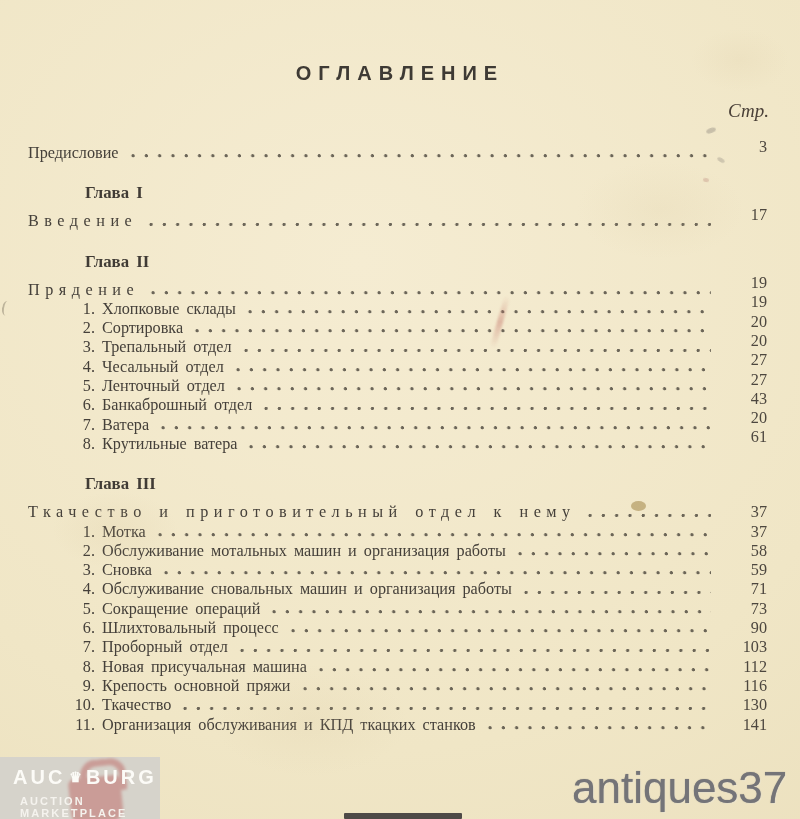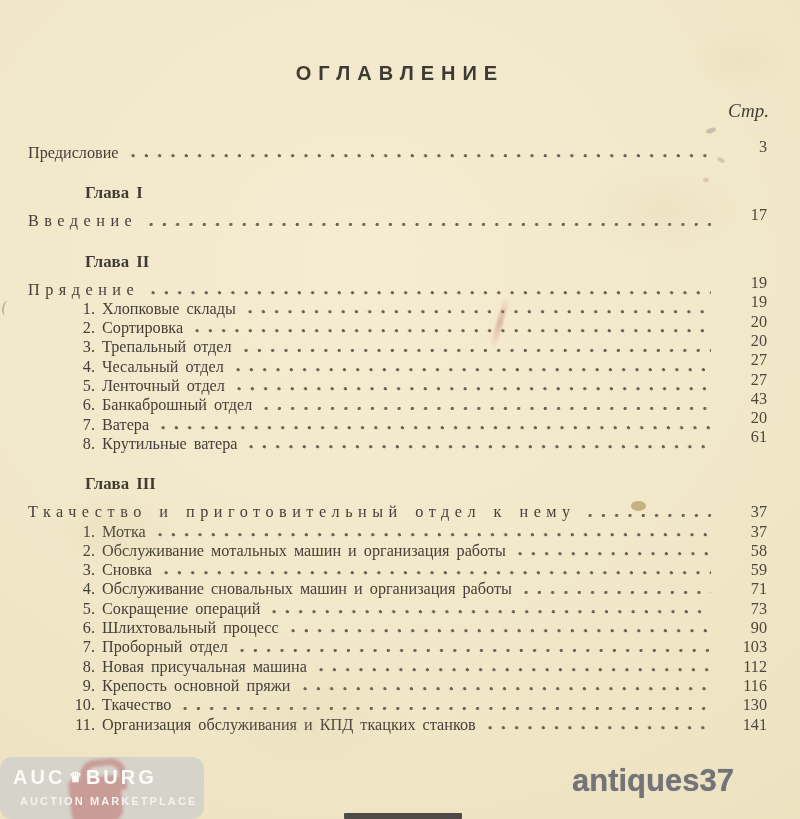--- a/index.html
+++ b/index.html
@@ -49,39 +49,39 @@
     background:rgba(120,115,110,.35);transform:rotate(-20deg);filter:blur(.5px);}
   .speck2{position:absolute;left:717px;top:158px;width:8px;height:4px;border-radius:50%;
     background:rgba(125,118,112,.3);transform:rotate(30deg);filter:blur(.5px);}
   .speck3{position:absolute;left:703px;top:178px;width:6px;height:4px;border-radius:50%;
     background:rgba(180,120,110,.3);transform:rotate(10deg);filter:blur(.5px);}
   .edge-mark{position:absolute;left:2px;top:301px;width:7px;height:15px;
     border-left:2px solid rgba(92,84,70,.35);border-radius:50% 0 0 50%;transform:rotate(8deg);}
 
   
   .wm-panel{
-    position:absolute;left:0;top:757px;width:204px;height:62px;overflow:hidden;
+    position:absolute;left:0;top:757px;width:160px;height:62px;overflow:hidden;
     background:rgba(212,210,203,.93);
-    font-family:"Liberation Sans", sans-serif;color:#fcfbf7;border-radius:12px;
+    font-family:"Liberation Sans", sans-serif;color:#fcfbf7;
   }
   .wm-logo{position:absolute;left:50px;top:-2px;width:92px;height:72px;opacity:.33;filter:blur(1.5px);}
   .bag-body{position:absolute;left:20px;top:22px;width:52px;height:46px;background:#b23030;
     border-radius:6px 6px 12px 12px;transform:rotate(-6deg);}
   .bag-handle{position:absolute;left:30px;top:4px;width:32px;height:26px;border:7px solid #b23030;
     border-bottom:none;border-radius:16px 16px 0 0;transform:rotate(-6deg);}
   .wm-line1{position:absolute;left:13px;top:9px;display:flex;align-items:center;gap:4px;
     font-size:20px;font-weight:600;letter-spacing:3px;}
   .wm-crown{font-size:14px;letter-spacing:0;position:relative;top:-1px;}
   .wm-line2{position:absolute;left:20px;top:38px;font-size:11px;font-weight:600;
     letter-spacing:2.1px;color:#f5f3ee;}
 
   
   .seller-wm{
     position:absolute;left:572px;top:763px;
-    font-family:"Liberation Sans", sans-serif;font-size:31px;font-weight:700;
+    font-family:"Liberation Sans", sans-serif;font-size:44px;font-weight:400;
     color:#747478;text-shadow:0 0 1px rgba(70,70,75,.55), 1px 1px 1px rgba(255,255,255,.25);
   }
   
   .book-edge{position:absolute;left:344px;top:813px;width:118px;height:6px;background:#4e4a47;border-radius:1px;}
 </style>
 </head>
 <body>
 
 <div class="photo">
 

